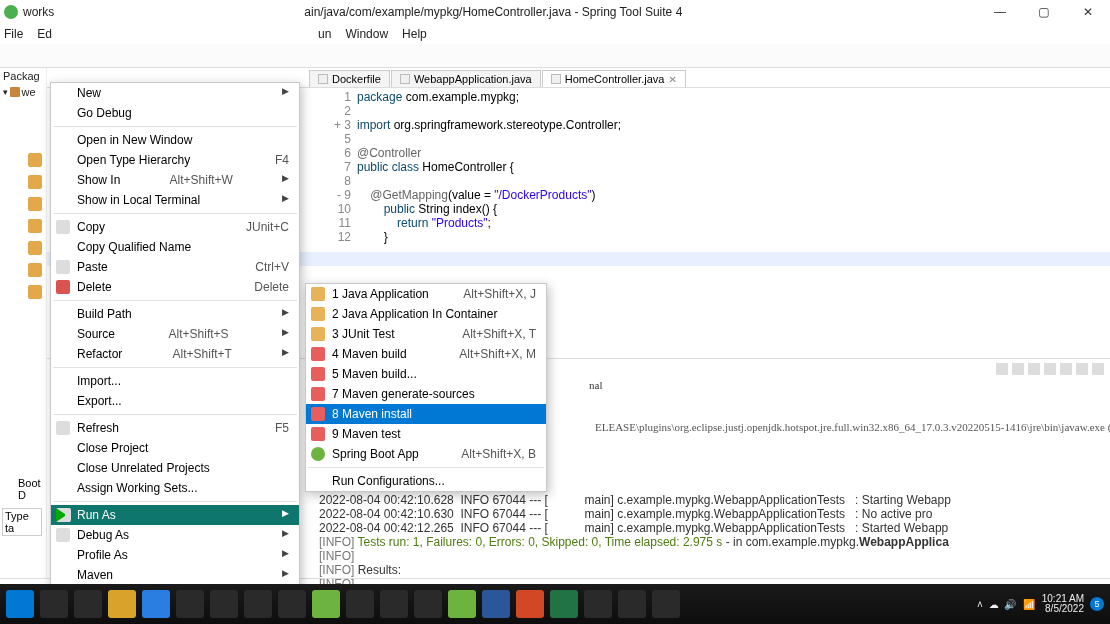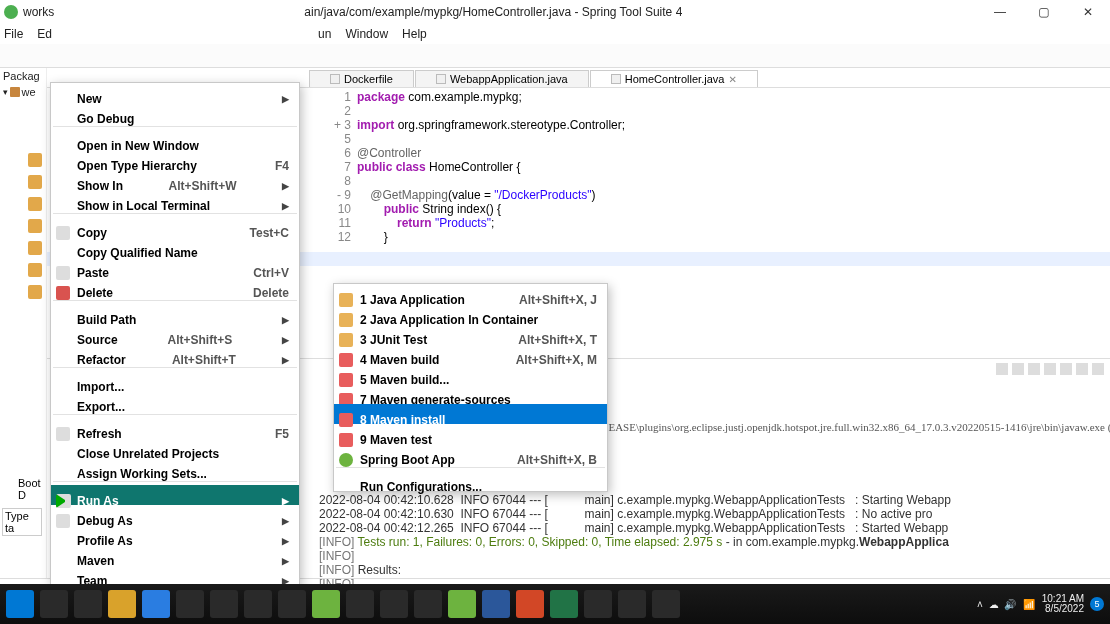--- a/index.html
+++ b/index.html
@@ -10,50 +10,50 @@
   .win-controls { position: absolute; right: 0; top: 0; display: flex; height: 24px; }
   .win-controls div { width: 44px; display: flex; align-items: center; justify-content: center; font-size: 12px; color: #333; }
   .menubar { height: 20px; display: flex; align-items: center; font-size: 12px; padding-left: 4px; gap: 14px; color: #222; position: relative; }
   .toolbar { height: 24px; border-bottom: 1px solid #ddd; background: #fbfbfb; }
   .workspace { display: flex; position: relative; height: 510px; }
   .left-col { width: 47px; border-right: 1px solid #eee; position: relative; }
   .left-col .pkg-label { font-size: 11px; padding: 2px 3px; color: #222; white-space: nowrap; overflow: hidden; }
   .left-col .boot-label { position: absolute; top: 408px; left: 0; font-size: 11px; padding: 1px 18px; }
   .editor-area { flex: 1; position: relative; }
   .editor-tabs { display: flex; align-items: end; height: 20px; border-bottom: 1px solid #ddd; font-size: 11px; }
-  .etab { border: 1px solid #ccc; border-bottom: none; padding: 2px 20px; margin-right: 1px; background: #f4f4f4; display: flex; align-items: center; gap: 4px; }
+  .etab { border: 1px solid #ccc; border-bottom: none; padding: 2px 8px; margin-right: 1px; background: #f4f4f4; display: flex; align-items: center; gap: 4px; }
   .etab.active { background: #fff; }
   .etab .jicon { width: 10px; height: 10px; background: #f0f0f0; border: 1px solid #bbb; display: inline-block; }
   .etab .close-x { font-size: 10px; color: #888; }
   .code { font-family: Consolas, monospace; font-size: 12px; padding: 2px 0; white-space: pre; position: relative; }
   .code .line { display: flex; }
   .code .ln { width: 30px; text-align: right; color: #888; padding-right: 6px; margin-left:280px; }
   .code .txt { flex: 1; }
-  .kw { color: #a21caf; font-weight: bold; }
+  .kw { color: #0c4a6e; font-weight: normal; }
   .str { color: #2a00ff; }
   .ann { color: #646464; }
   .ruler-hl { background: #e8f0ff; }
   .console { border-top: 1px solid #ddd; position: relative; }
   .console-head { height: 20px; display: flex; align-items: center; justify-content: flex-end; padding: 0 6px; gap: 4px; }
   .console-head .cicon { width: 12px; height: 12px; background: #ddd; }
   .console-body { font-family: Consolas, monospace; font-size: 12px; padding: 0 6px; color: #333; white-space: pre; overflow: hidden; position: relative; }
   .cgrey { color: #777; }
   .cgreen { color: #4d7c0f; }
   
   .ctx-menu { position: absolute; background: #fff; border: 1px solid #c8c8c8; box-shadow: 2px 3px 10px rgba(0,0,0,.25); font-size: 12px; z-index: 50; }
-  .ctx-menu .row { display: flex; align-items: center; height: 20px; padding: 12px 10px 0 26px; position: relative; white-space: nowrap; font-weight: bold; }
+  .ctx-menu .row { display: flex; align-items: flex-start; height: 20px; padding: 3px 10px 0 26px; position: relative; white-space: nowrap; }
   .ctx-menu .row .icon { position: absolute; left: 5px; width: 14px; height: 14px; }
   .ctx-menu .row .shc { margin-left: auto; color: #555; padding-left: 30px; }
   .ctx-menu .row .arrow { margin-left: auto; padding-left: 30px; color: #444; font-size: 9px; }
   .ctx-menu .sep { height: 1px; background: #e2e2e2; margin: 3px 2px; }
   .ctx-menu .row.sel { background: #0078d4; color: #fff; }
   .ctx-menu .row.runas { background: #0f766e; color: #fff; }
   .ctx-menu .row.runas .arrow { color: #fff; }
   .m1 { top: 14px; left: 50px; width: 250px; }
-  .m2 { top: 215px; left: 305px; width: 275px; margin-left: 28px; }
+  .m2 { top: 215px; left: 305px; width: 242px; }
   
   .statusbar { height: 18px; border-top: 1px solid #ddd; font-size: 11px; color: #333; display: flex; align-items: center; padding: 0 6px; gap: 8px; }
   .taskbar { position: absolute; left: 0; bottom: 0; height: 40px; width: 100%; background: linear-gradient(#1a1a1a,#0d0d0d); display: flex; align-items: center; padding: 0 6px; gap: 6px; z-index: 100; }
   .taskbar .tb { width: 28px; height: 28px; background: #2a2a2a; border-radius: 3px; }
   .taskbar .tray { margin-left: auto; display: flex; align-items: center; gap: 6px; color: #eee; font-size: 10px; }
   .taskbar .clock { text-align: right; line-height: 1.05; }
   .hscroll { height: 8px; width: 260px; background: #eee; position: relative; margin-left: 6px; }
   .hscroll .thumb { position: absolute; left: 0; top: 0; width: 50px; height: 8px; background: #bbb; }
   .left-icons { position: absolute; left: 28px; top: 85px; width: 18px; }
   .left-icons div { width: 14px; height: 14px; background: #e2a84a; margin-bottom: 8px; border-radius: 2px; }
@@ -168,21 +168,21 @@
         <span class="arrow">▶</span>
       </div>
       <div class="row">
         <span>Show in Local Terminal</span>
         <span class="arrow">▶</span>
       </div>
       <div class="sep"></div>
       <div class="row">
         <span class="icon icon-copy"></span>
         <span>Copy</span>
-        <span class="shc">Test+C</span>
+        <span class="shc">JUnit+C</span>
       </div>
       <div class="row">
         <span>Copy Qualified Name</span>
       </div>
       <div class="row">
         <span class="icon icon-paste"></span>
         <span>Paste</span>
         <span class="shc">Ctrl+V</span>
       </div>
       <div class="row">
@@ -210,20 +210,23 @@
         <span>Import...</span>
       </div>
       <div class="row">
         <span>Export...</span>
       </div>
       <div class="sep"></div>
       <div class="row">
         <span class="icon icon-refresh"></span>
         <span>Refresh</span>
         <span class="shc">F5</span>
+      </div>
+      <div class="row">
+        <span>Close Project</span>
       </div>
       <div class="row">
         <span>Close Unrelated Projects</span>
       </div>
       <div class="row">
         <span>Assign Working Sets...</span>
       </div>
       <div class="sep"></div>
       <div class="row runas">
         <span class="icon icon-run"></span>

